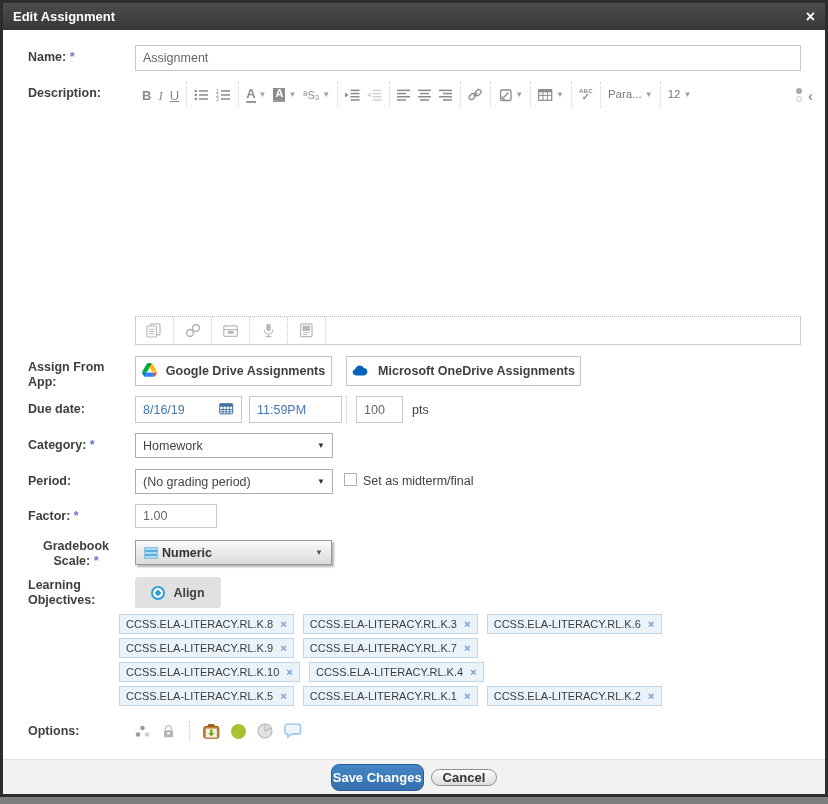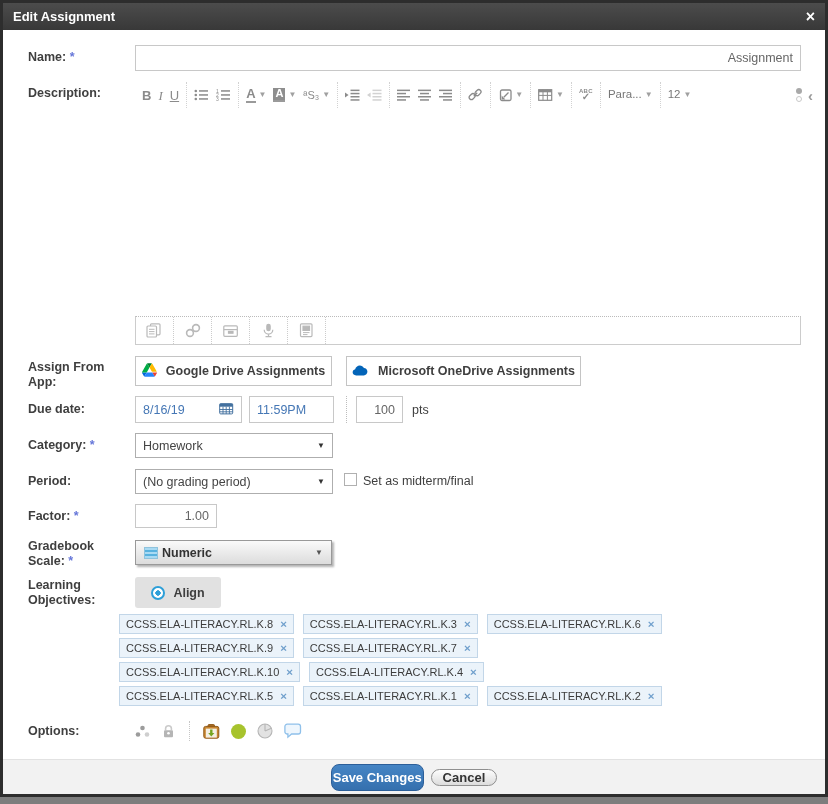--- a/index.html
+++ b/index.html
@@ -9,21 +9,21 @@
   #modal { position: absolute; left:0; top:0; width:828px; height:797px; background:#fff; border:3px solid #2d2d2d; }
 
   
   #titlebar { position:absolute; left:0; top:0; right:0; height:27px; background:linear-gradient(#4c4c4c,#383838); display:flex; align-items:center; padding:0 10px; }
   #titlebar .ttl { color:#fff; font-size:13px; font-weight:bold; }
   #titlebar .close { margin-left:auto; color:#fff; font-size:16px; font-weight:bold; line-height:1; cursor:pointer; }
 
   .lbl { position:absolute; left:25px; width:96px; font-size:12.5px; font-weight:bold; color:#3f3f3f; line-height:15px; }
   .req { color:#6677d9; font-weight:bold; }
 
-  input.txt { border:1px solid #c8c8c8; font-family:"Liberation Sans",sans-serif; font-size:12.5px; color:#666; padding:0 7px; background:#fff;text-align:right; }
+  input.txt { border:1px solid #c8c8c8; font-family:"Liberation Sans",sans-serif; font-size:12.5px; color:#666; padding:0 7px; background:#fff; }
   .bluetxt { color:#4577b5 !important; }
 
   
   #toolbar { position:absolute; left:132px; top:77px; width:680px; height:30px; display:flex; align-items:center; }
   .tbg { display:flex; align-items:center; gap:7px; padding:0 7px; border-left:1px dotted #d2d2d2; height:26px; }
   .tbg:first-child { border-left:none; }
   .tbtn { color:#8b8b8b; font-size:13px; display:flex; align-items:center; line-height:1; cursor:pointer; }
   .tbtn .caret { font-size:8px; color:#a0a0a0; margin-left:3px; }
   .tb-b { font-weight:bold; }
   .tb-i { font-style:italic; font-family:"Liberation Serif",serif; }
@@ -308,21 +308,21 @@
 
   <div class="lbl" style="top:399px;">Due date:</div>
   <div style="position:absolute;left:132px;top:393px;width:107px;height:27px;border:1px solid #c8c8c8;display:flex;align-items:center;padding:0 7px;">
     <span class="bluetxt" style="font-size:12.5px;">8/16/19</span>
     <span style="margin-left:auto;"><svg width="15" height="13">
           <rect x="0.7" y="1.7" width="13" height="10.2" rx="1" fill="#fff" stroke="#43719f"></rect>
           <rect x="0.7" y="1.7" width="13" height="3" fill="#43719f"></rect>
           <path d="M4 4.7 v7.2 M7.2 4.7 v7.2 M10.4 4.7 v7.2 M0.7 7.5 h13 M0.7 9.8 h13" stroke="#43719f" stroke-width="0.9"></path>
         </svg></span>
   </div>
-  <div style="position:absolute;left:246px;top:393px;width:85px;height:27px;border:1px solid #c8c8c8;display:flex;align-items:center;padding:0 7px;">
+  <div style="position:absolute;left:246px;top:393px;width:93px;height:27px;border:1px solid #c8c8c8;display:flex;align-items:center;padding:0 7px;">
     <span class="bluetxt" style="font-size:12.5px;">11:59PM</span>
   </div>
   <div class="dotsep-v" style="left:343px;top:393px;height:27px;"></div>
   <input class="txt" style="position: absolute; left: 353px; top: 393px; width: 47px; height: 27px;" value="100">
   <span style="position:absolute;left:409px;top:400px;font-size:12.5px;color:#3f3f3f;">pts</span>
 
   <div class="lbl" style="top:435px;">
     <span>Category:</span> <span class="req">*</span>
   </div>
   <div class="sel" style="left:132px;top:430px;width:198px;">
@@ -336,21 +336,21 @@
     <span class="sel-caret">▼</span>
   </div>
   <div class="cbx" style="left:341px;top:470px;"></div>
   <div class="cbx-lbl" style="left:360px;top:471px;">Set as midterm/final</div>
 
   <div class="lbl" style="top:506px;">
     <span>Factor:</span> <span class="req">*</span>
   </div>
   <input class="txt" style="position: absolute; left: 132px; top: 501px; width: 82px; height: 24px;" value="1.00">
 
-  <div class="lbl" style="top:536px;">
+  <div class="lbl" style="top:536px;text-align:center;">
     <span>Gradebook Scale:</span> <span class="req">*</span>
   </div>
   <div id="gb-dd">
     <span class="stripes"></span>
     <span class="gb-val">Numeric</span>
     <span class="sel-caret">▼</span>
   </div>
 
   <div class="lbl" style="top:575px;">Learning Objectives:</div>
   <div id="align-btn">

